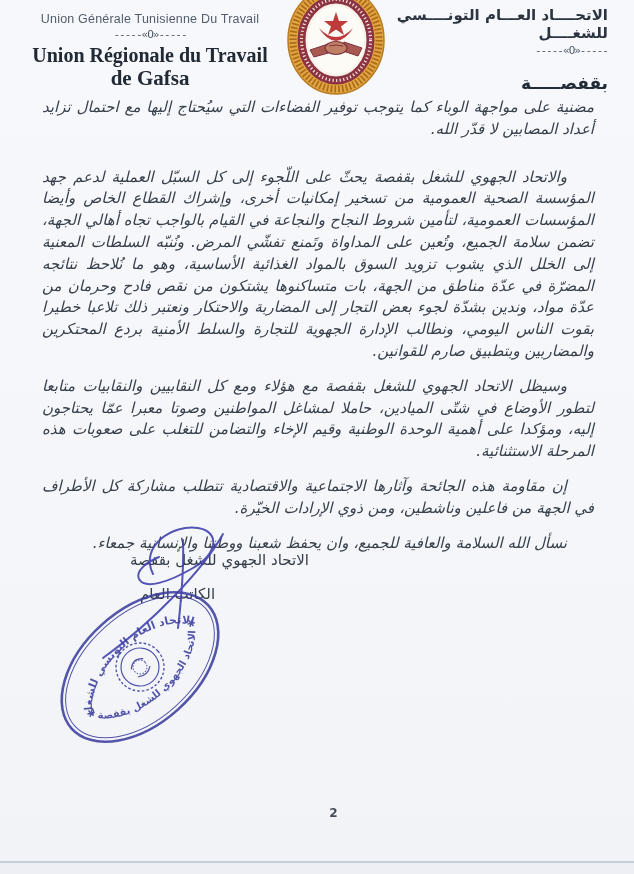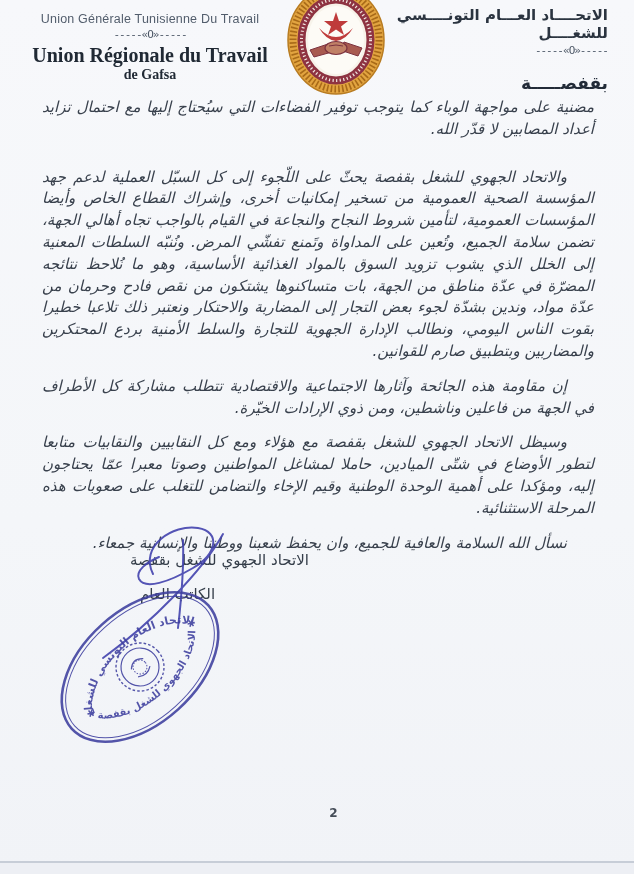--- a/index.html
+++ b/index.html
@@ -9,21 +9,21 @@
     overflow:hidden;
     font-family:"DejaVu Sans",sans-serif;
     color:#39414d;
     padding-left:33px;
   }
   
   .hdr-fr{position:absolute;left:28px;top:12px;width:244px;text-align:center;}
   .fr-org{font-family:"Liberation Sans",sans-serif;font-size:12.5px;color:#525d6c;letter-spacing:.2px;}
   .sep{font-family:"DejaVu Sans Mono",monospace;font-size:11px;color:#4c5766;margin-top:2px;letter-spacing:-1px;}
   .fr-reg{font-family:"Liberation Serif",serif;font-weight:bold;font-size:20px;color:#202934;margin-top:3px;line-height:1.15;text-align:center;}
-  .fr-gaf{font-family:"Liberation Serif",serif;font-weight:bold;font-size:14px;color:#202934;line-height:1.1;}
+  .fr-gaf{font-family:"Liberation Serif",serif;font-weight:bold;font-size:21px;color:#202934;line-height:1.1;}
   .hdr-ar{position:absolute;left:362px;top:6px;width:246px;text-align:right;direction:rtl;}
   .ar-org{font-size:15px;font-weight:bold;color:#2b3440;}
   .ar-reg{font-size:15px;font-weight:bold;color:#2b3440;margin-top:2px;}
   .ar-city{font-size:17px;font-weight:bold;color:#222b38;margin-top:16px;}
   .emblem{position:absolute;left:286px;top:-16px;width:100px;height:112px;}
   
   .body-text{
     position:absolute;left:42px;top:97px;width:552px;
     direction:rtl;text-align:justify;
     font-size:15px;line-height:21.8px;color:#39414d;
@@ -77,22 +77,22 @@
 
   <div class="hdr-ar" dir="rtl">
     <div class="ar-org">الاتحــــاد العـــام التونــــسي للشغــــل</div>
     <div class="sep">-----«O»-----</div>
     <div class="ar-city">بقفصـــــة</div>
   </div>
 
   <div class="body-text">
     <p class="lead">مضنية على مواجهة الوباء كما يتوجب توفير الفضاءات التي سيُحتاج إليها مع احتمال تزايد أعداد المصابين لا قدّر الله.</p>
     <p class="indent">والاتحاد الجهوي للشغل بقفصة يحثّ على اللّجوء إلى كل السبّل العملية لدعم جهد المؤسسة الصحية العمومية من تسخير إمكانيات أخرى، وإشراك القطاع الخاص وأيضا المؤسسات العمومية، لتأمين شروط النجاح والنجاعة في القيام بالواجب تجاه أهالي الجهة، تضمن سلامة الجميع، وتُعين على المداواة وتَمنع تفشّي المرض. ونُنبّه السلطات المعنية إلى الخلل الذي يشوب تزويد السوق بالمواد الغذائية الأساسية، وهو ما نُلاحظ نتائجه المضرّة في عدّة مناطق من الجهة، بات متساكنوها يشتكون من نقص فادح وحرمان من عدّة مواد، وندين بشدّة لجوء بعض التجار إلى المضاربة والاحتكار ونعتبر ذلك تلاعبا خطيرا بقوت الناس اليومي، ونطالب الإدارة الجهوية للتجارة والسلط الأمنية بردع المحتكرين والمضاربين وبتطبيق صارم للقوانين.</p>
+    <p class="indent">وسيظل الاتحاد الجهوي للشغل بقفصة مع هؤلاء ومع كل النقابيين والنقابيات متابعا لتطور الأوضاع في شتّى الميادين، حاملا لمشاغل المواطنين وصوتا معبرا عمّا يحتاجون إليه، ومؤكدا على أهمية الوحدة الوطنية وقيم الإخاء والتضامن للتغلب على صعوبات هذه المرحلة الاستثنائية.</p>
     <p class="indent">إن مقاومة هذه الجائحة وآثارها الاجتماعية والاقتصادية تتطلب مشاركة كل الأطراف في الجهة من فاعلين وناشطين، ومن ذوي الإرادات الخيّرة.</p>
-    <p class="indent">وسيظل الاتحاد الجهوي للشغل بقفصة مع هؤلاء ومع كل النقابيين والنقابيات متابعا لتطور الأوضاع في شتّى الميادين، حاملا لمشاغل المواطنين وصوتا معبرا عمّا يحتاجون إليه، ومؤكدا على أهمية الوحدة الوطنية وقيم الإخاء والتضامن للتغلب على صعوبات هذه المرحلة الاستثنائية.</p>
     <p class="indent">نسأل الله السلامة والعافية للجميع، وان يحفظ شعبنا ووطننا والإنسانية جمعاء.</p>
   </div>
 
   <div class="sig-line" id="sig-org">الاتحاد الجهوي للشغل بقفصة</div>
   <div class="sig-line" id="sig-title">الكاتب العام</div>
 
   <svg class="scribble" viewBox="0 0 185 150" aria-hidden="true">
     <g fill="none" stroke="#4343ae" stroke-width="2" stroke-linecap="round" opacity="0.9">
       <path d="M 58,56 C 44,28 78,6 103,10 C 126,14 122,36 98,50 C 74,64 50,72 44,61 C 40,53 52,44 64,39"></path>
       <path d="M 88,22 C 89,50 86,84 83,110"></path>

